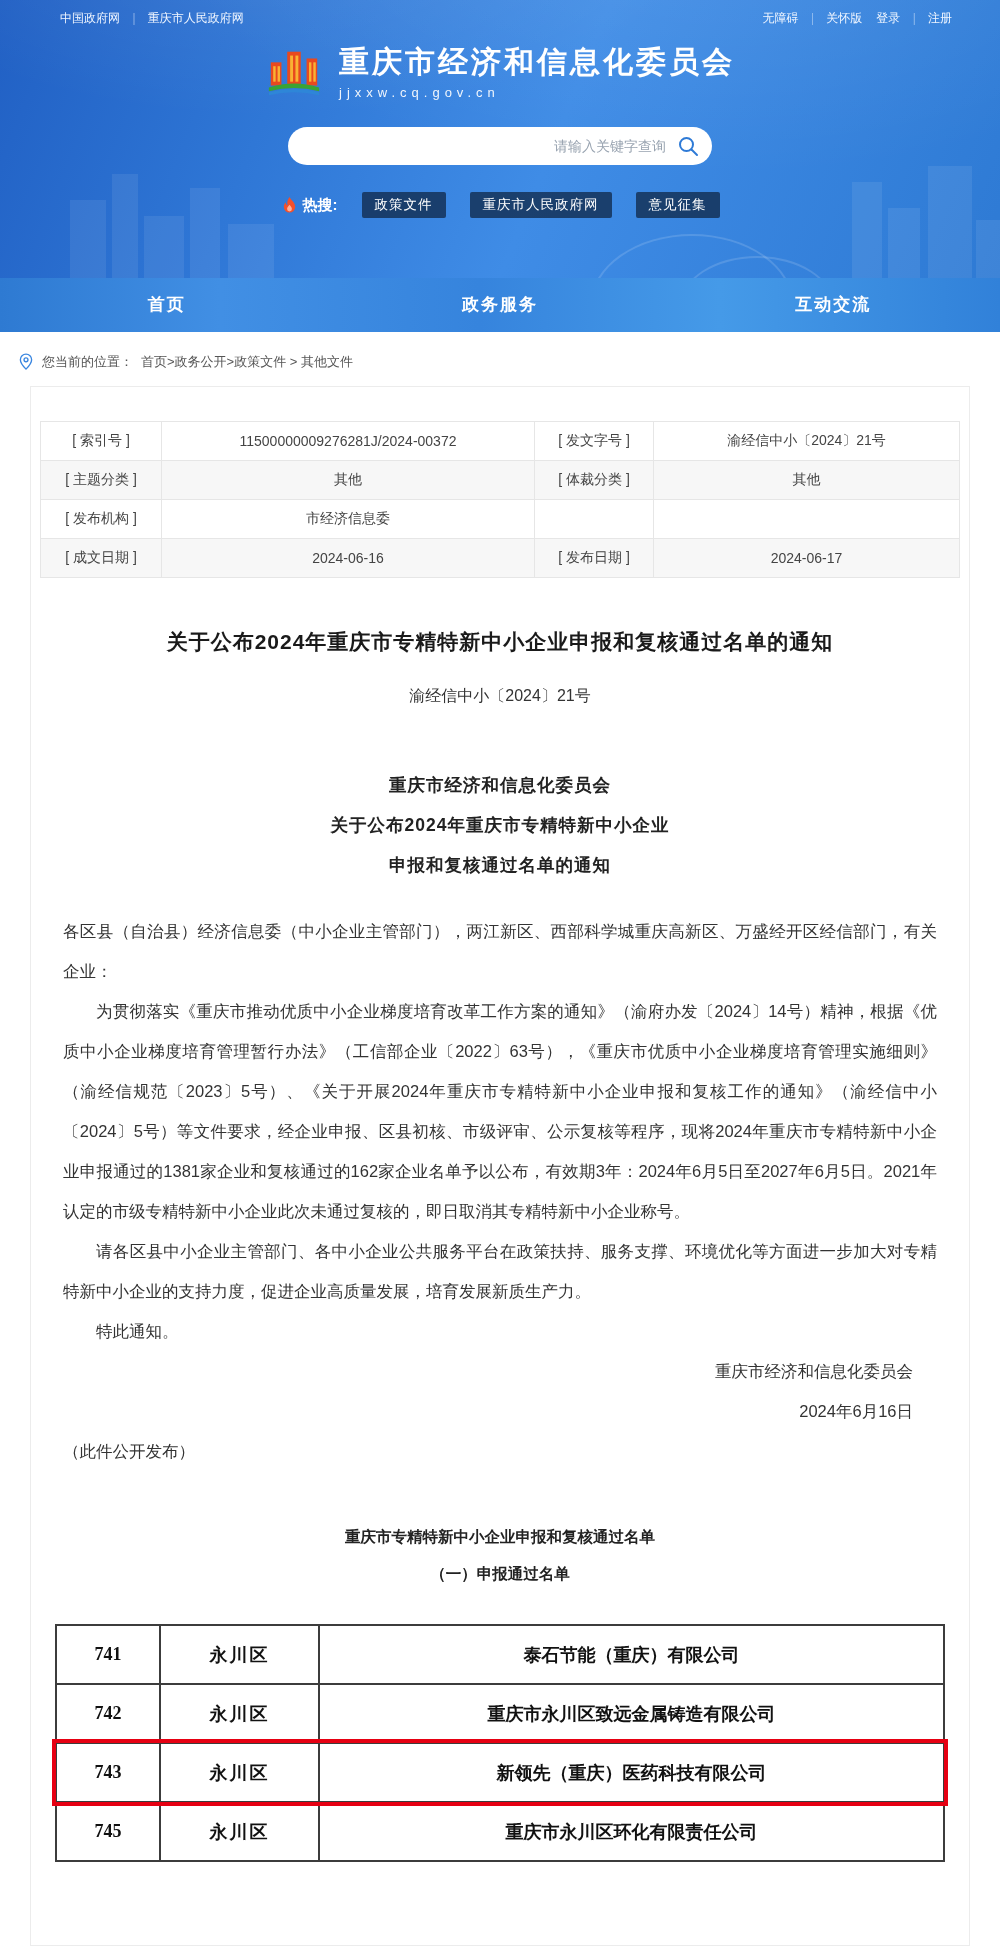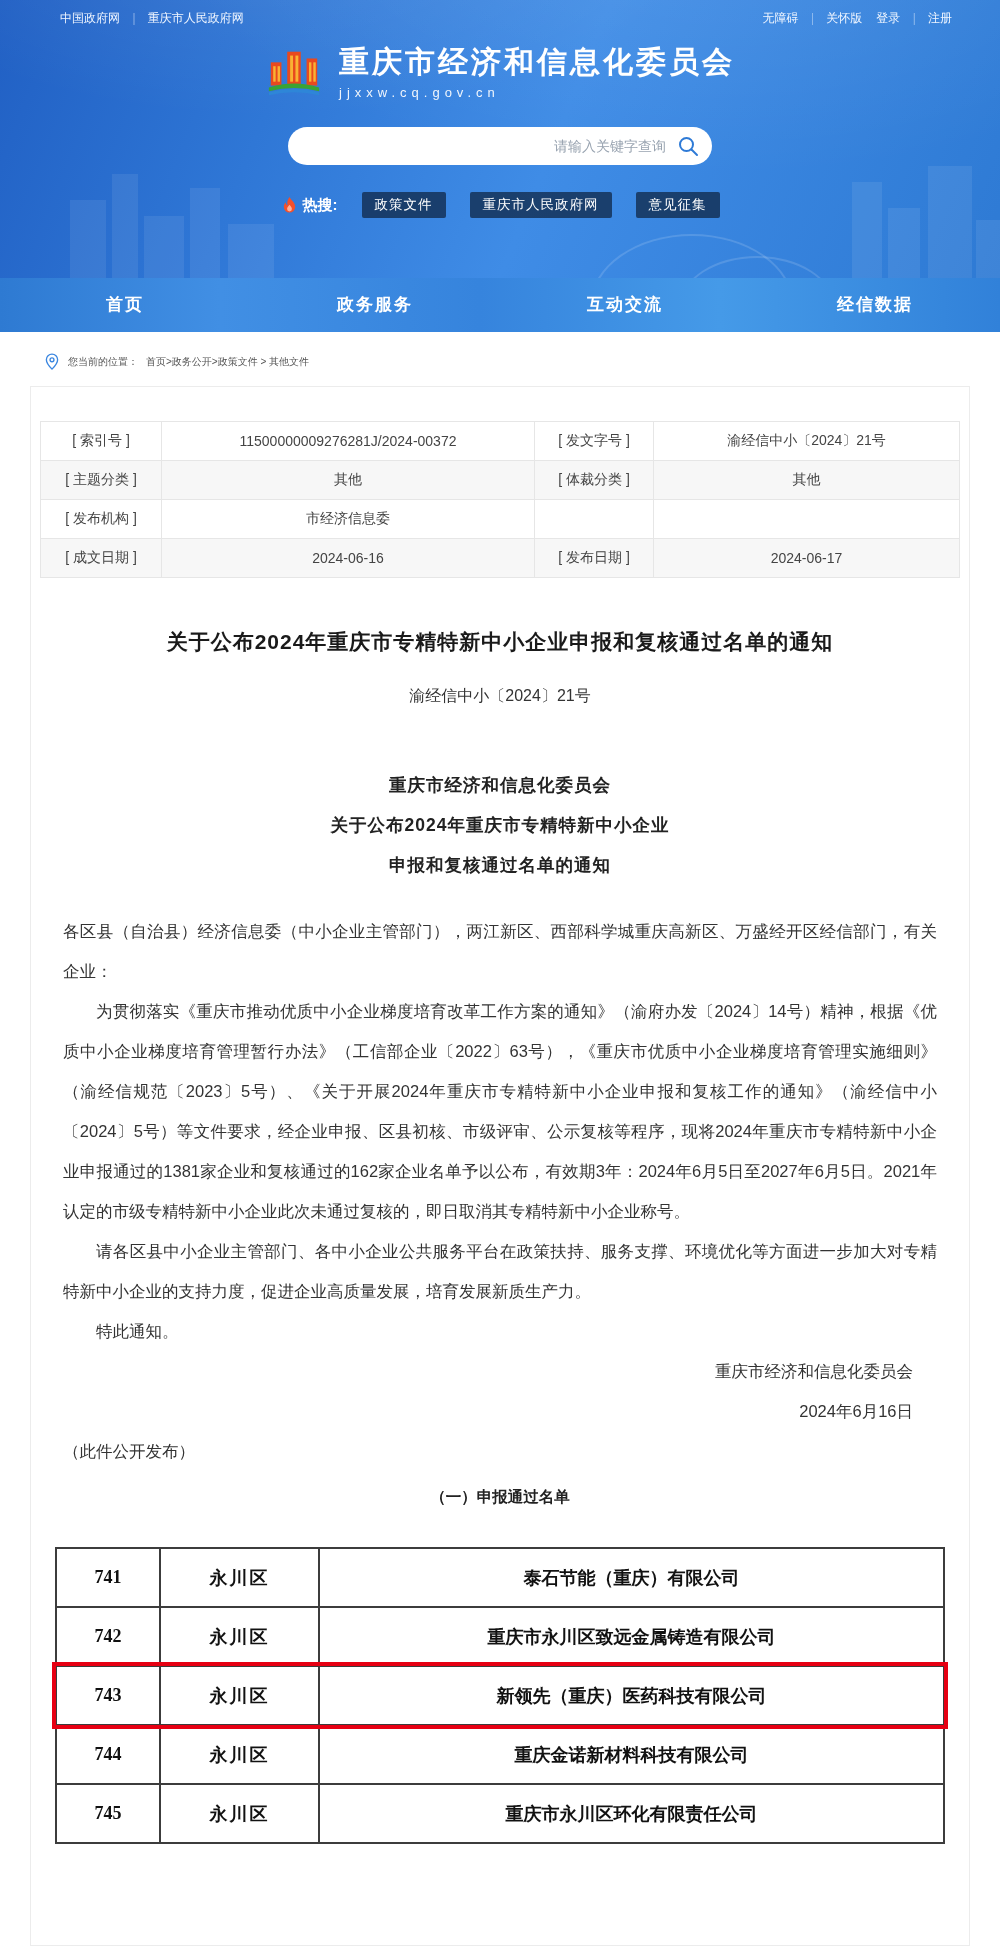--- a/index.html
+++ b/index.html
@@ -58,21 +58,21 @@
     letter-spacing:2px;cursor:pointer;position:relative;
   }
   .nav-item.active{
     background:#0d57ae;margin-top:-8px;height:62px;line-height:68px;
   }
   .nav-item.active::after{
     content:"";position:absolute;top:0;right:-14px;width:0;height:0;
     border-bottom:8px solid #094684;border-right:14px solid transparent;
   }
   
-  .breadcrumb{display:flex;align-items:center;gap:8px;padding:21px 38px 15px 44px;font-size:10px;color:#555;background:#fff;}
+  .breadcrumb{display:flex;align-items:center;gap:8px;padding:21px 38px 15px 18px;font-size:13px;color:#555;background:#fff;}
   .crumb-path{cursor:pointer;}
   
   .card{
     margin:0 30px;border:1px solid #ececec;background:#fff;
     padding:34px 0 38px 0;box-sizing:border-box;height:1560px;
   }
   table.meta{width:920px;margin:0 auto;border-collapse:collapse;font-size:14px;color:#444;}
   table.meta td{border:1px solid #e6e6e6;height:38px;text-align:center;padding:0 6px;}
   table.meta tr:nth-child(even){background:#f7f7f7;}
   td.m-l1{width:108px;}
@@ -180,21 +180,20 @@
     <span class="hot-btn">政策文件</span>
     <span class="hot-btn">重庆市人民政府网</span>
     <span class="hot-btn">意见征集</span>
   </div>
 </div>
 
 <div class="navbar">
   <div class="nav-item">首页</div>
   <div class="nav-item">政务服务</div>
   <div class="nav-item">互动交流</div>
-  <div class="nav-item">经信数据</div>
 </div>
 
 <div class="breadcrumb">
   <span class="icon">
     <svg width="16" height="18" viewBox="0 0 20 24" fill="none">
       <path d="M10 1.5a7.5 7.5 0 0 1 7.5 7.5c0 5-5.5 10.5-7.5 12.5C8 19.5 2.5 14 2.5 9A7.5 7.5 0 0 1 10 1.5z" stroke="#3a86e0" stroke-width="1.8"></path>
       <circle cx="10" cy="9" r="2.6" stroke="#3a86e0" stroke-width="1.8"></circle>
     </svg>
   </span>
   <span>您当前的位置：</span>
@@ -246,45 +245,41 @@
     <p class="indent">为贯彻落实《重庆市推动优质中小企业梯度培育改革工作方案的通知》（渝府办发〔2024〕14号）精神，根据《优质中小企业梯度培育管理暂行办法》（工信部企业〔2022〕63号），《重庆市优质中小企业梯度培育管理实施细则》（渝经信规范〔2023〕5号）、《关于开展2024年重庆市专精特新中小企业申报和复核工作的通知》（渝经信中小〔2024〕5号）等文件要求，经企业申报、区县初核、市级评审、公示复核等程序，现将2024年重庆市专精特新中小企业申报通过的1381家企业和复核通过的162家企业名单予以公布，有效期3年：2024年6月5日至2027年6月5日。2021年认定的市级专精特新中小企业此次未通过复核的，即日取消其专精特新中小企业称号。</p>
     <p class="indent">请各区县中小企业主管部门、各中小企业公共服务平台在政策扶持、服务支撑、环境优化等方面进一步加大对专精特新中小企业的支持力度，促进企业高质量发展，培育发展新质生产力。</p>
     <p class="indent">特此通知。</p>
     <div class="sign-block">
       <p>重庆市经济和信息化委员会</p>
       <p>2024年6月16日</p>
     </div>
     <p>（此件公开发布）</p>
   </div>
 
+  <div class="attach-title">重庆市专精特新中小企业申报和复核通过名单</div>
   <div class="attach-sub">（一）申报通过名单</div>
 
   <table class="list">
     <tbody>
         <tr>
       <td class="c-no">741</td>
       <td class="c-dist">永川区</td>
       <td>泰石节能（重庆）有限公司</td>
     </tr>
     <tr>
       <td class="c-no">742</td>
       <td class="c-dist">永川区</td>
       <td>重庆市永川区致远金属铸造有限公司</td>
     </tr>
     <tr class="highlight">
       <td class="c-no">743</td>
       <td class="c-dist">永川区</td>
       <td>新领先（重庆）医药科技有限公司</td>
     </tr>
     <tr>
-      <td class="c-no">744</td>
-      <td class="c-dist">永川区</td>
-      <td>重庆金诺新材料科技有限公司</td>
-    </tr>
-    <tr>
       <td class="c-no">745</td>
       <td class="c-dist">永川区</td>
       <td>重庆市永川区环化有限责任公司</td>
     </tr>
   </tbody>
     </table>
 
 </div>
 
 </body></html>

